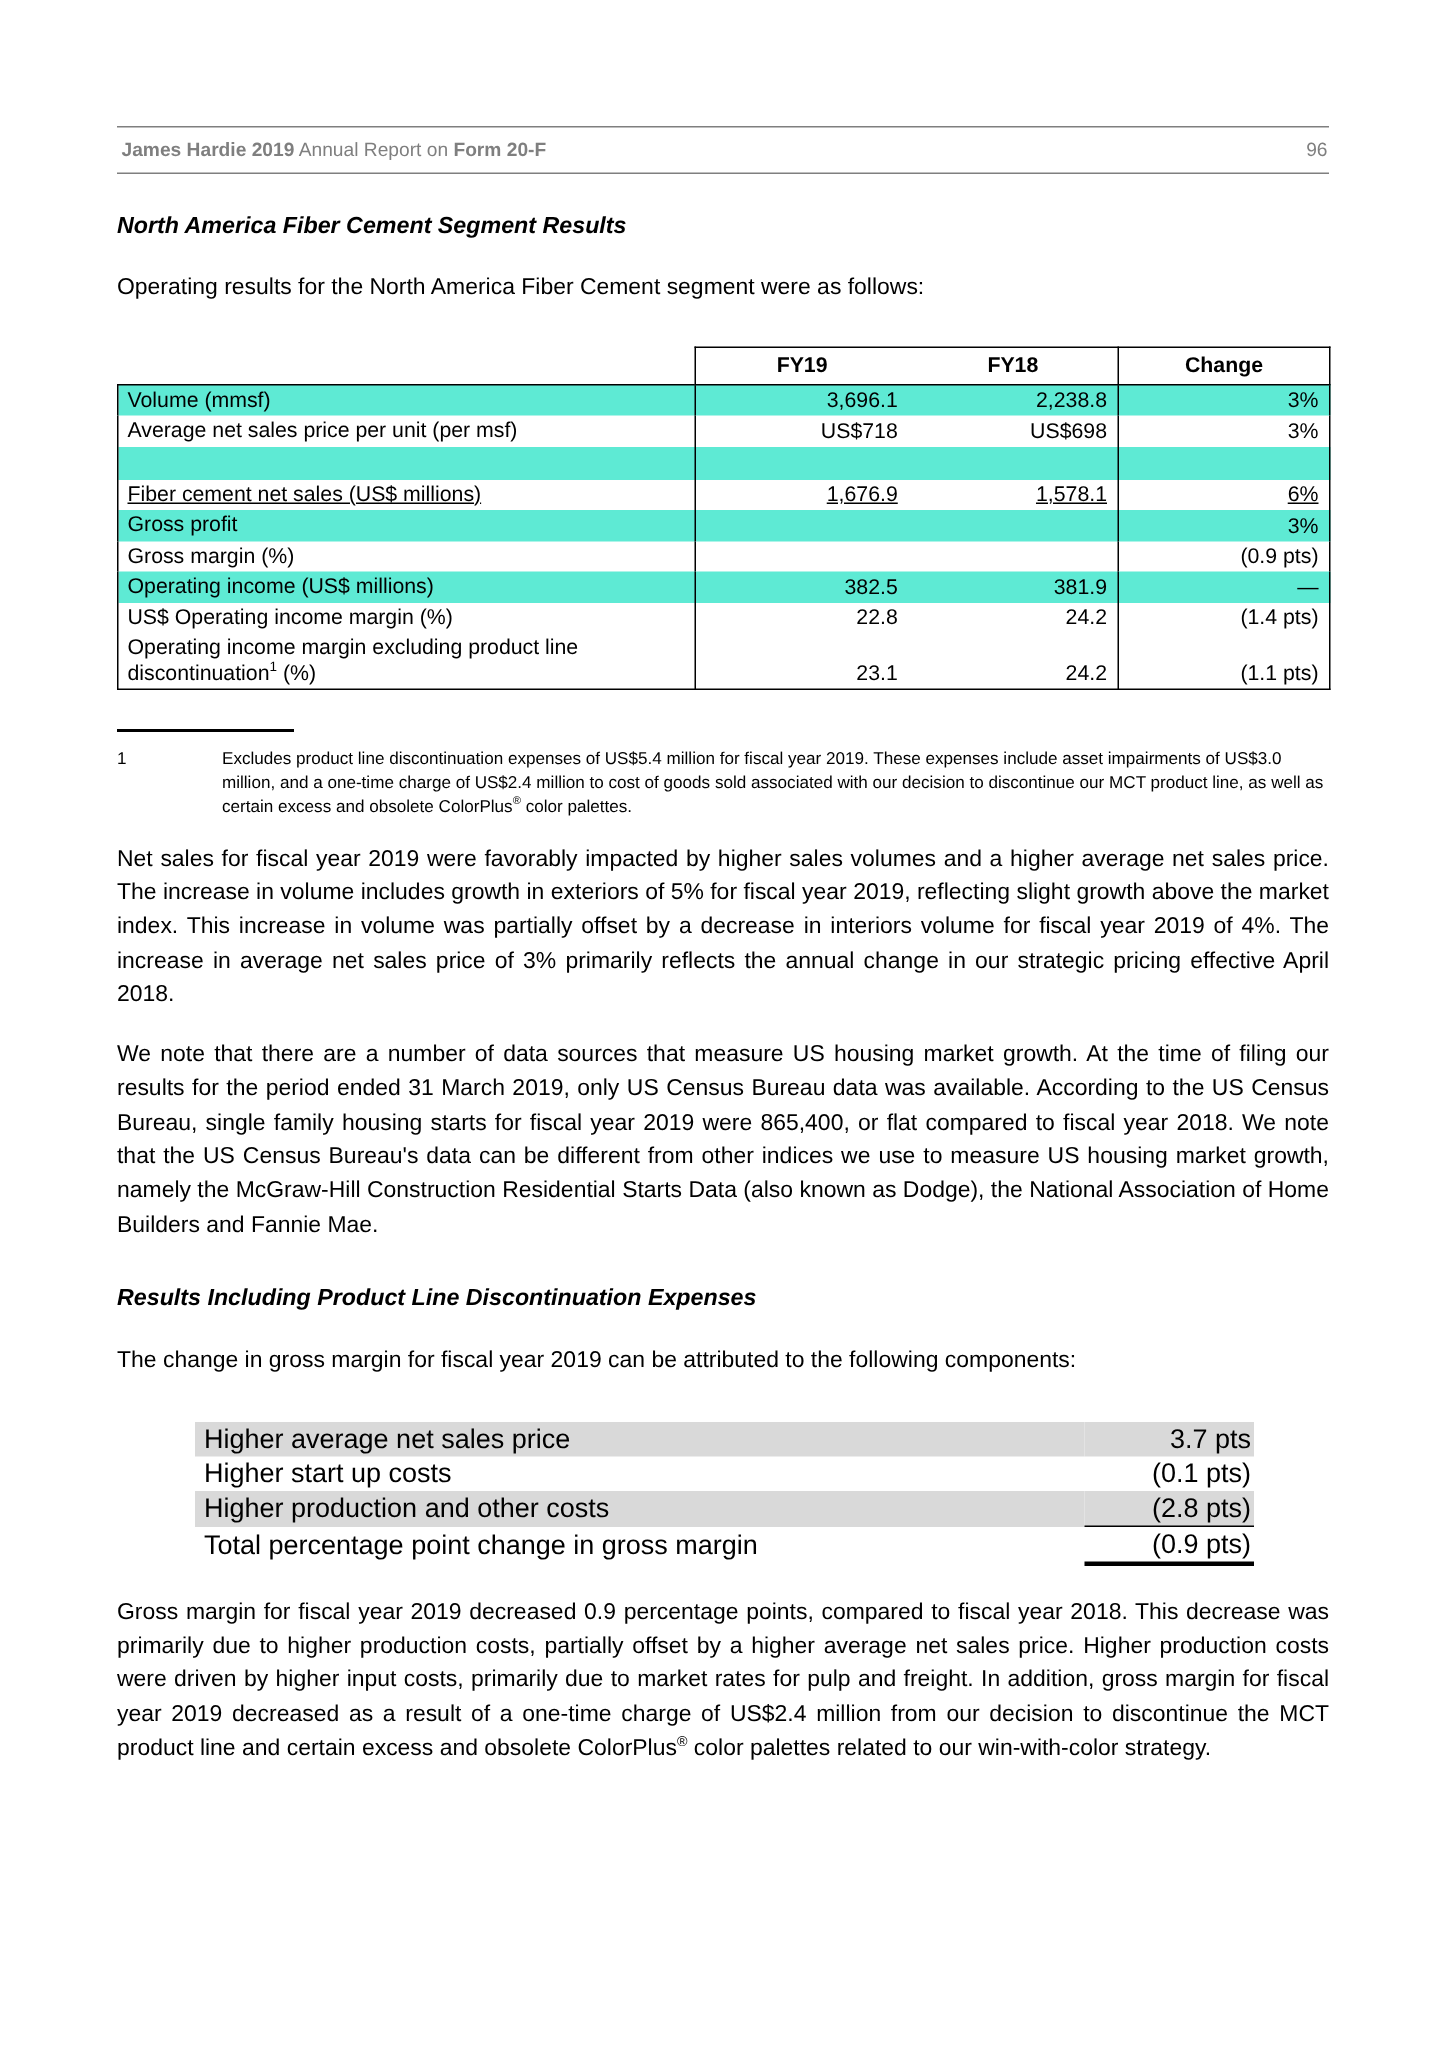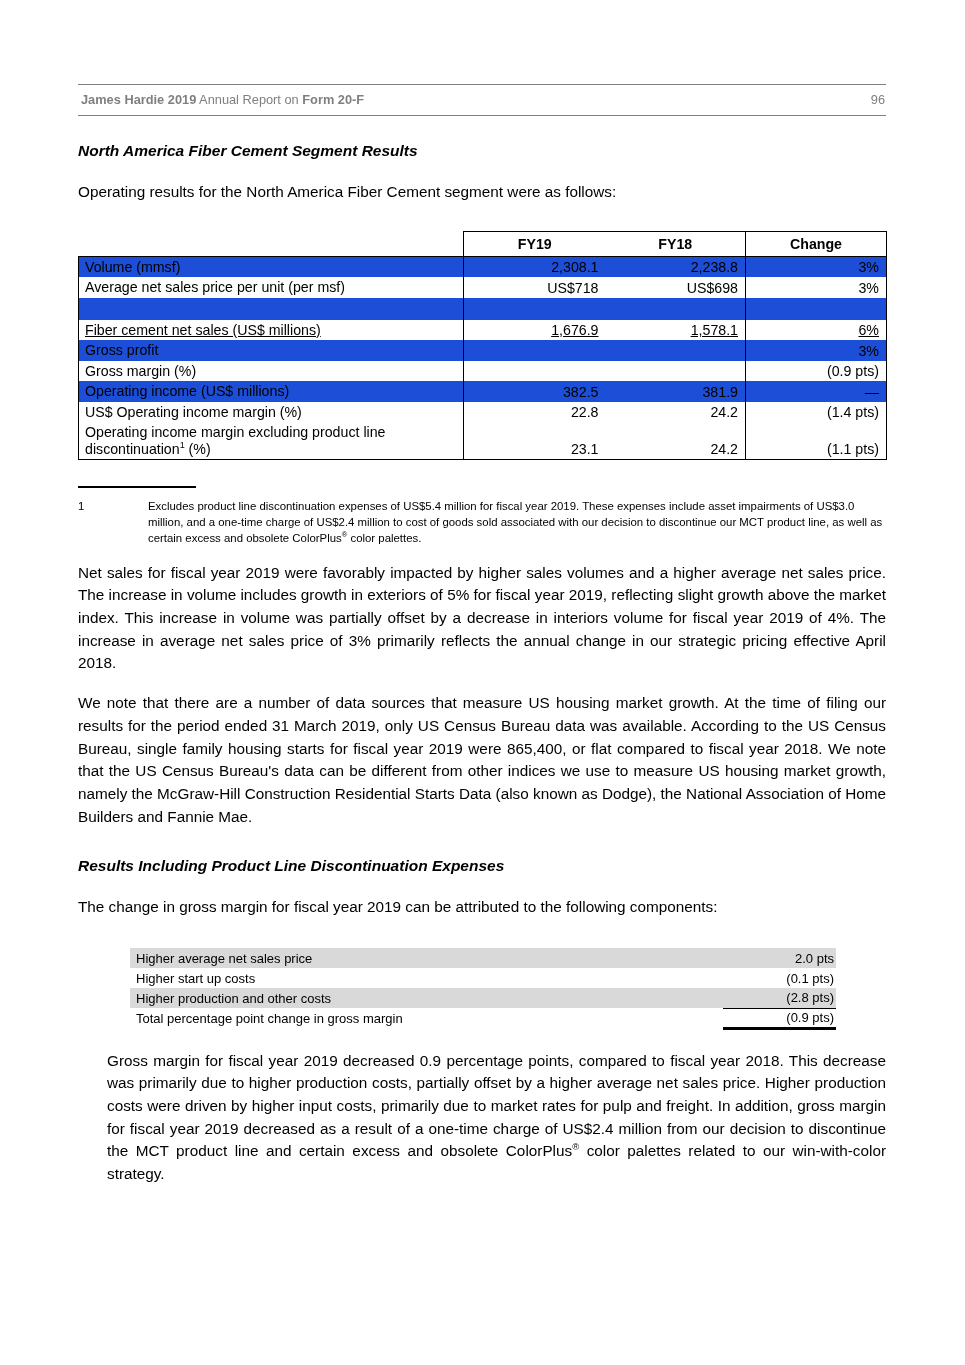--- a/index.html
+++ b/index.html
@@ -34,21 +34,21 @@
     margin-top: 26px;
   }
   .bodytext {
     font-size: 15.3px;
     line-height: 22.7px;
     text-align: justify;
   }
   .intro { margin-top: 21px; text-align: left; }
   .p1 { margin-top: 15px; }
   .p2 { margin-top: 17px; }
-  .p3 { margin-top: 20px; margin-left: 29px; }
+  .p3 { margin-top: 20px; }
   .bodytext sup { font-size: 9.5px; line-height: 0; }
 
   
   .main-table {
     border-collapse: collapse;
     table-layout: fixed;
     width: 808px;
     margin-top: 27px;
     font-size: 14.2px;
   }
@@ -59,21 +59,21 @@
   }
   .main-table th.corner { border: none; }
   .main-table th.b-left  { border-left: 1.5px solid #000; }
   .main-table th.b-right { border-right: 1.5px solid #000; }
   .main-table td.lbl {
     text-align: left; padding-left: 6px; line-height: 16.5px;
     border-left: 1.5px solid #000; border-right: 1.5px solid #000;
   }
   .main-table td.num { text-align: right; }
   .main-table td.sep { border-right: 1.5px solid #000; }
-  .main-table tr.shaded td { background: #1d4ed8; }
+  .main-table tr.shaded td { background: #5eead4; }
   .main-table tr.first-row td { border-top: 1.5px solid #000; }
   .main-table tr.last-row td { border-bottom: 1.5px solid #000; }
   .main-table tr.h20 td { height: 20px; }
   .main-table tr.h22 td { height: 22px; }
   .main-table tr.h24 td { height: 20px; text-decoration: underline; }
   .main-table tr.h36 td { height: 36px; }
   .main-table sup { font-size: 9px; line-height: 0; }
 
   
   .footnote { margin-top: 26px; }
@@ -82,21 +82,21 @@
   .footnote-marker { width: 70px; flex: 0 0 70px; }
   .footnote-text { flex: 1; }
   .footnote-text sup { font-size: 7.5px; line-height: 0; }
 
   
   .margin-table {
     border-collapse: collapse;
     table-layout: fixed;
     width: 706px;
     margin: 29px 0 0 52px;
-    font-size: 13px;
+    font-size: 18px;
   }
   .margin-table td { height: 20px; vertical-align: middle; padding: 1px 6px; }
   .margin-table td.val { text-align: right; padding-right: 2px; }
   .margin-table tr.shaded td { background: #d9d9d9; }
   .margin-table td.uline  { border-bottom: 1.5px solid #000; }
   .margin-table td.uline2 { border-bottom: 3px solid #000; }
 </style>
 </head>
 <body>
 
@@ -124,21 +124,21 @@
       <tr>
         <th class="corner"></th>
         <th class="b-left">FY19</th>
         <th class="b-right">FY18</th>
         <th class="b-right">Change</th>
       </tr>
     </thead>
     <tbody>
       <tr class="shaded first-row h20">
         <td class="lbl">Volume (mmsf)</td>
-        <td class="num">2,308.1</td>
+        <td class="num">3,696.1</td>
         <td class="num sep">2,238.8</td>
         <td class="num sep">3%</td>
       </tr>
       <tr class="h20">
         <td class="lbl">Average net sales price per unit (per msf)</td>
         <td class="num">US$718</td>
         <td class="num sep">US$698</td>
         <td class="num sep">3%</td>
       </tr>
       <tr class="shaded h22">
@@ -203,21 +203,21 @@
   <p class="bodytext intro">The change in gross margin for fiscal year 2019 can be attributed to the following components:</p>
 
   <table class="margin-table">
     <colgroup>
       <col style="width:593px">
         <col style="width:113px">
     </colgroup>
     <tbody>
       <tr class="shaded">
         <td>Higher average net sales price</td>
-        <td class="val">2.0 pts</td>
+        <td class="val">3.7 pts</td>
       </tr>
       <tr>
         <td>Higher start up costs</td>
         <td class="val">(0.1 pts)</td>
       </tr>
       <tr class="shaded">
         <td>Higher production and other costs</td>
         <td class="val uline">(2.8 pts)</td>
       </tr>
       <tr>

